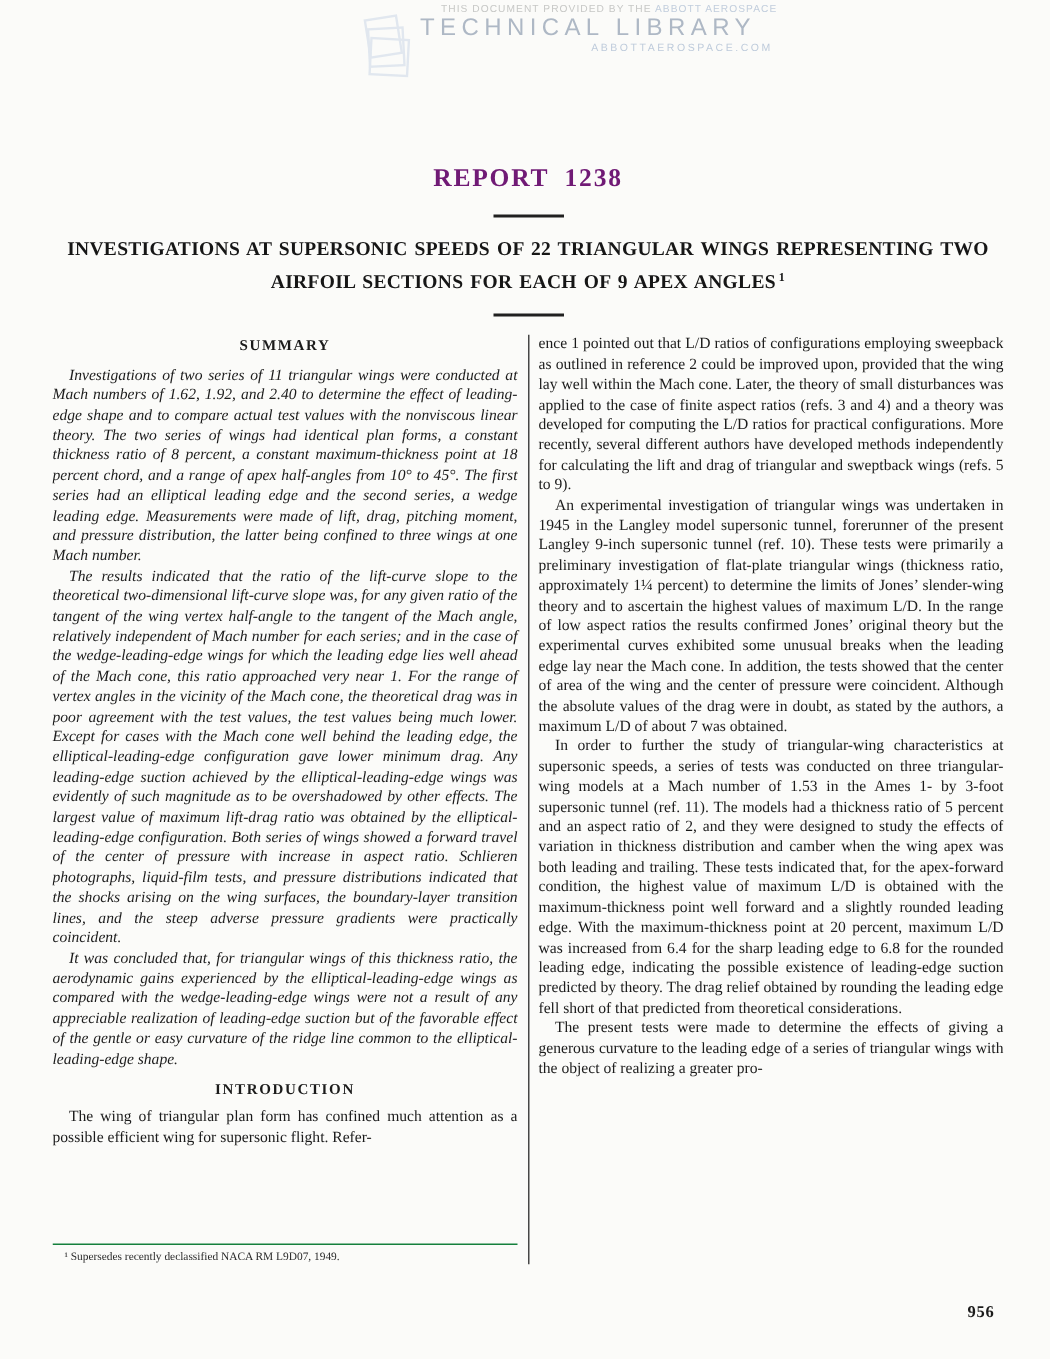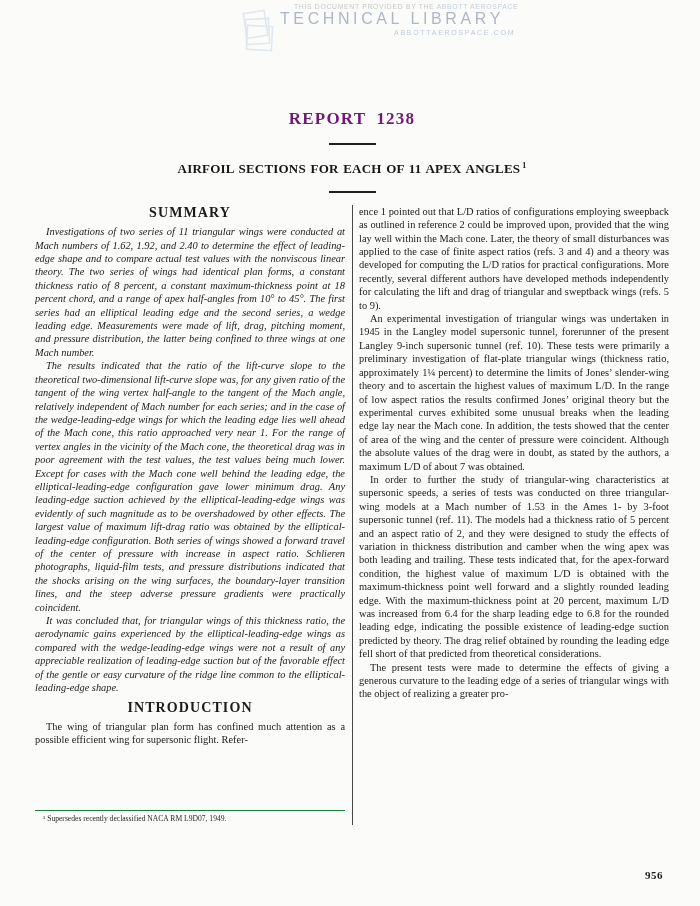--- a/index.html
+++ b/index.html
@@ -50,21 +50,21 @@
   
   .columns { margin-top: 12px; display: flex; height: 620px; overflow: hidden; }
   .col { width: 310px; flex: none; font-size: 10.4px; line-height: 13.4px; text-align: justify; }
   .col-divider { flex: none; width: 1px; background: #474747; margin: 0 6px 0 7px; }
   .col-left { display: flex; flex-direction: column; }
   .col p { margin: 0; text-indent: 11px; }
   .col p.no-indent { text-indent: 0; }
   .italic-para { font-style: italic; }
   .section-heading {
     margin: 1px 0 6px; text-align: center;
-    font-size: 14px; font-weight: bold;
+    font-size: 10px; font-weight: bold;
     letter-spacing: 1.1px; font-style: normal;
   }
   .intro-heading { margin: 7px 0 5px; }
   .footnote {
     margin-top: auto;
     border-top: 1px solid #15803d;
     padding: 3px 0 1px 8px;
     font-size: 7.6px; line-height: 9.5px;
     text-align: left;
     color: #2a2a2a;
@@ -97,21 +97,22 @@
       </div>
       <div class="wm-line2">TECHNICAL LIBRARY</div>
       <div class="wm-line3">ABBOTTAEROSPACE.COM</div>
     </div>
   </div>
 
   <div class="report-number">REPORT 1238</div>
   <div class="rule rule-1"></div>
 
   <h1 class="title">
-    <span class="title-line"><span>AIRFOIL SECTIONS FOR EACH OF 11 APEX ANGLES</span><sup class="title-fn">1</sup></span>
+    <span class="title-line">INVESTIGATIONS AT SUPERSONIC SPEEDS OF 22 TRIANGULAR WINGS REPRESENTING TWO</span>
+    <span class="title-line"><span>AIRFOIL SECTIONS FOR EACH OF 9 APEX ANGLES</span><sup class="title-fn">1</sup></span>
   </h1>
 
   <div class="rule rule-2"></div>
 
   <div class="columns">
 
     <div class="col col-left">
       <h2 class="section-heading">SUMMARY</h2>
       <p class="italic-para">Investigations of two series of 11 triangular wings were conducted at Mach numbers of 1.62, 1.92, and 2.40 to determine the effect of leading-edge shape and to compare actual test values with the nonviscous linear theory.  The two series of wings had identical plan forms, a constant thickness ratio of 8 percent, a constant maximum-thickness point at 18 percent chord, and a range of apex half-angles from 10° to 45°.  The first series had an elliptical leading edge and the second series, a wedge leading edge.  Measurements were made of lift, drag, pitching moment, and pressure distribution, the latter being confined to three wings at one Mach number.</p>
       <p class="italic-para">The results indicated that the ratio of the lift-curve slope to the theoretical two-dimensional lift-curve slope was, for any given ratio of the tangent of the wing vertex half-angle to the tangent of the Mach angle, relatively independent of Mach number for each series; and in the case of the wedge-leading-edge wings for which the leading edge lies well ahead of the Mach cone, this ratio approached very near 1.  For the range of vertex angles in the vicinity of the Mach cone, the theoretical drag was in poor agreement with the test values, the test values being much lower.  Except for cases with the Mach cone well behind the leading edge, the elliptical-leading-edge configuration gave lower minimum drag.  Any leading-edge suction achieved by the elliptical-leading-edge wings was evidently of such magnitude as to be overshadowed by other effects.  The largest value of maximum lift-drag ratio was obtained by the elliptical-leading-edge configuration.  Both series of wings showed a forward travel of the center of pressure with increase in aspect ratio.  Schlieren photographs, liquid-film tests, and pressure distributions indicated that the shocks arising on the wing surfaces, the boundary-layer transition lines, and the steep adverse pressure gradients were practically coincident.</p>

